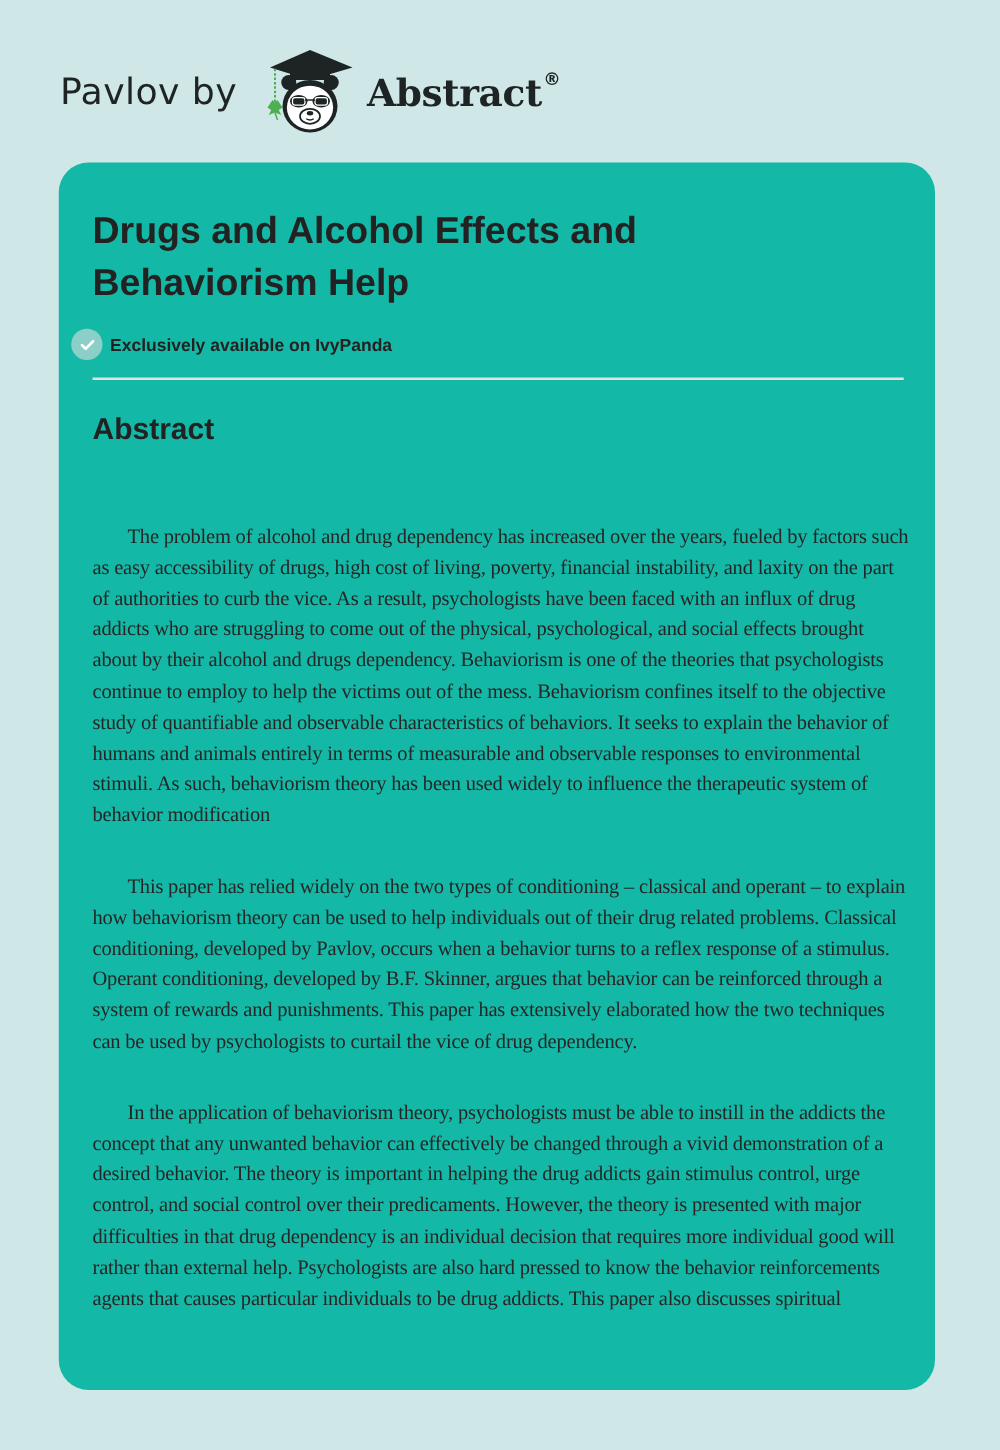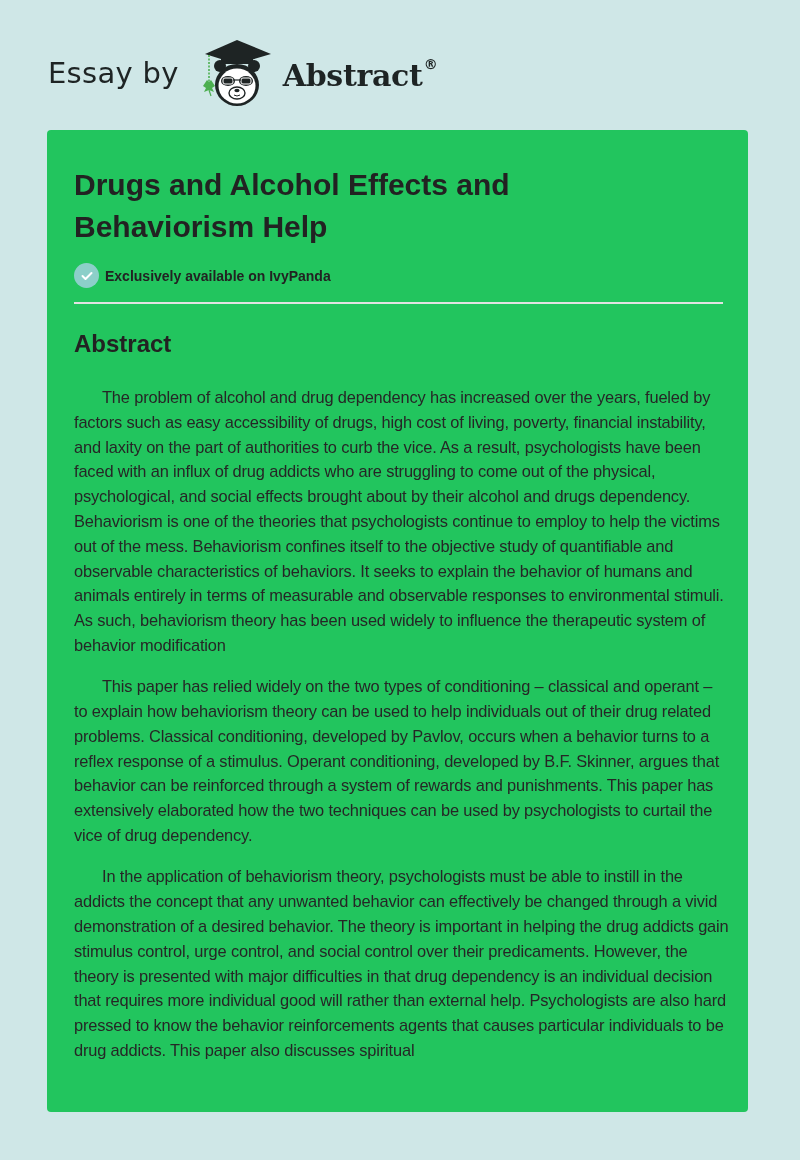--- a/index.html
+++ b/index.html
@@ -51,39 +51,39 @@
       position: relative;
       top: -6px;
       margin-left: 1px;
     }
     .card {
       position: absolute;
       left: 47px;
       top: 130px;
       width: 701px;
       height: 982px;
-      background: #22c55e;
-      border-radius: 4px;
+      background: #14b8a6;
+      border-radius: 24px;
       overflow: hidden;
       padding-left: 36px;
     }
     .title {
       position: absolute;
       left: 27px;
       top: 34px;
       width: 620px;
       font-family: "Liberation Sans", sans-serif;
       font-weight: bold;
       font-size: 30px;
       line-height: 42px;
       color: #222222;
     }
     .exclusive {
       position: absolute;
-      left: 27px;
+      left: 10px;
       top: 133px;
       display: flex;
       align-items: center;
     }
     .check-badge {
       width: 25px;
       height: 25px;
       border-radius: 50%;
       background: #8ccfc9;
       display: flex;
@@ -115,34 +115,35 @@
       line-height: 36px;
       color: #222222;
     }
     .body-text {
       position: absolute;
       left: 27px;
       top: 255px;
       width: 655px;
     }
     .body-text p {
-      font-family: Liberation Sans, sans-serif;
+      font-family: Liberation Serif, serif;
       font-size: 16.4px;
       line-height: 24.8px;
       color: #262626;
       text-indent: 28px;
       margin-bottom: 16.5px;
       letter-spacing: -0.15px;
+      margin-top: 32px;
     }
   </style>
 </head>
 <body>
 
 <div class="brand">
-  <span class="brand-prefix">Essay by</span>
+  <span class="brand-prefix">Pavlov by</span>
   <svg class="brand-logo" viewBox="0 0 86 76">
 
     <polygon points="12,18 44,4 78,18 44,28" fill="#1e2424"></polygon>
     <rect x="28" y="18" width="32" height="10" fill="#1e2424"></rect>
 
     <line x1="16" y1="19" x2="16" y2="46" stroke="#4caf50" stroke-width="1.6" stroke-dasharray="2,1.5"></line>
     <path d="M10,50 L14,44 L16,46 L18,44 L22,50 L19,52 L21,56 L16,54 L11,56 L13,52 Z" fill="#4caf50"></path>
     <line x1="16" y1="54" x2="18" y2="60" stroke="#4caf50" stroke-width="1.2"></line>
 
     <circle cx="27" cy="30" r="6" fill="#1e2424"></circle>

